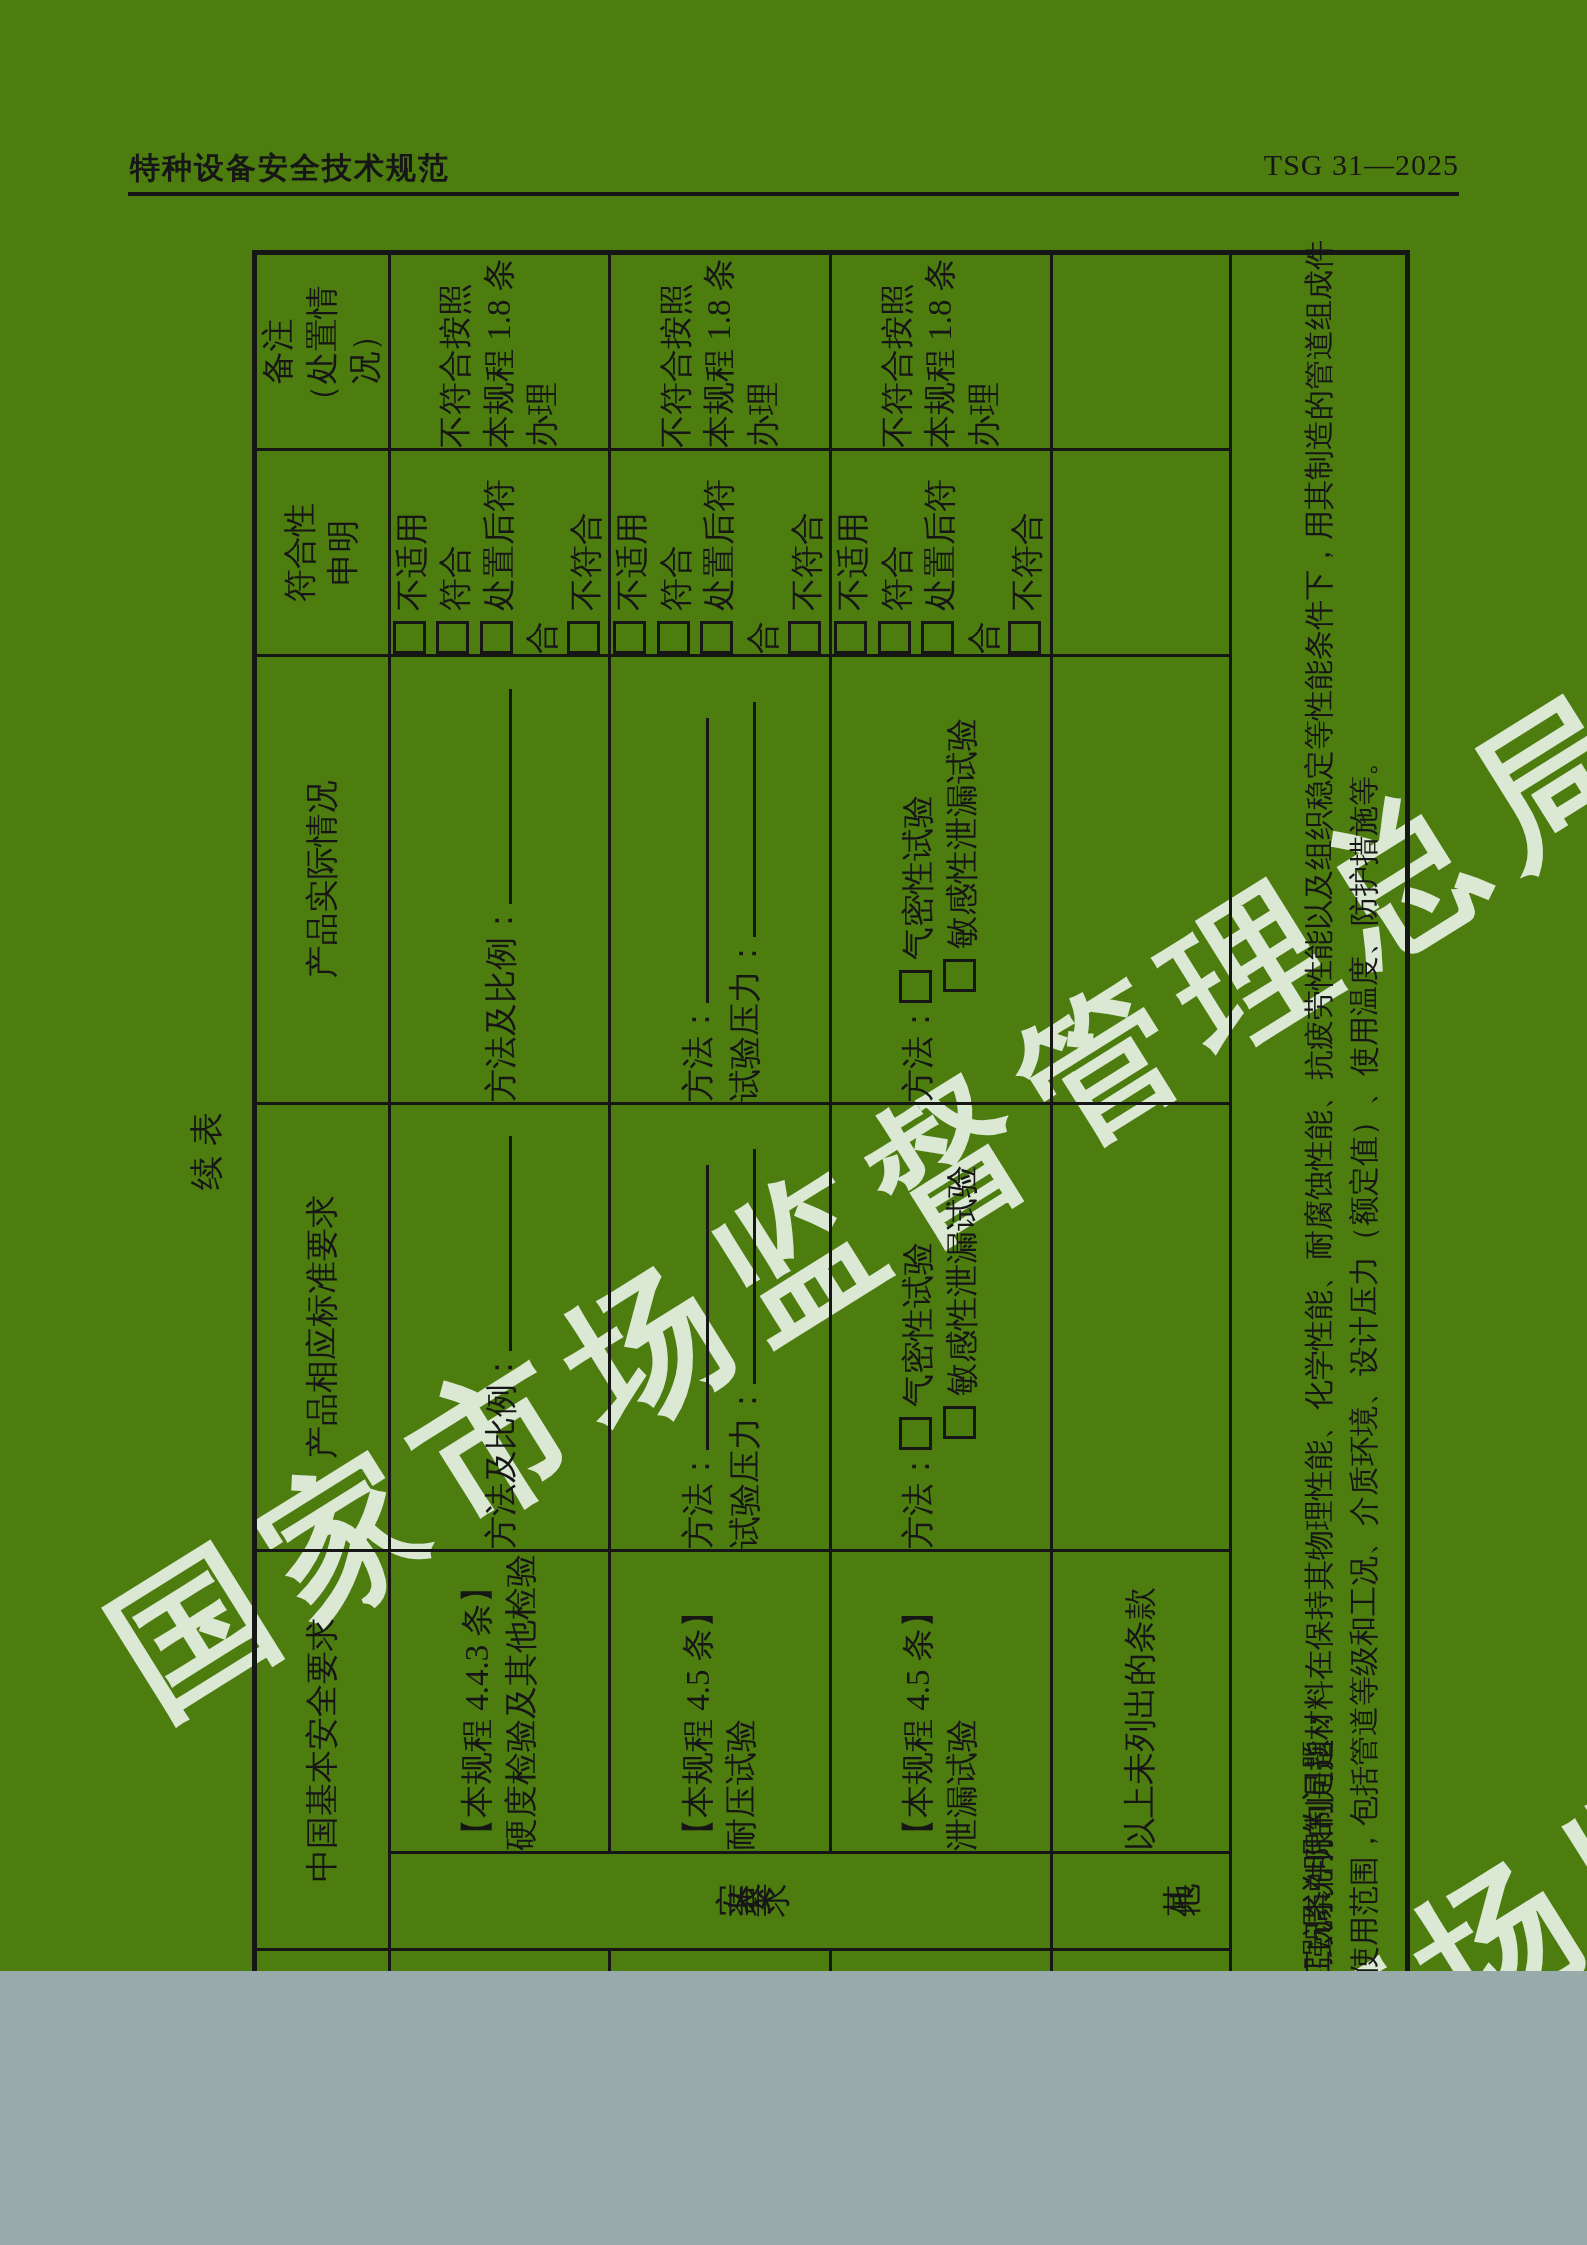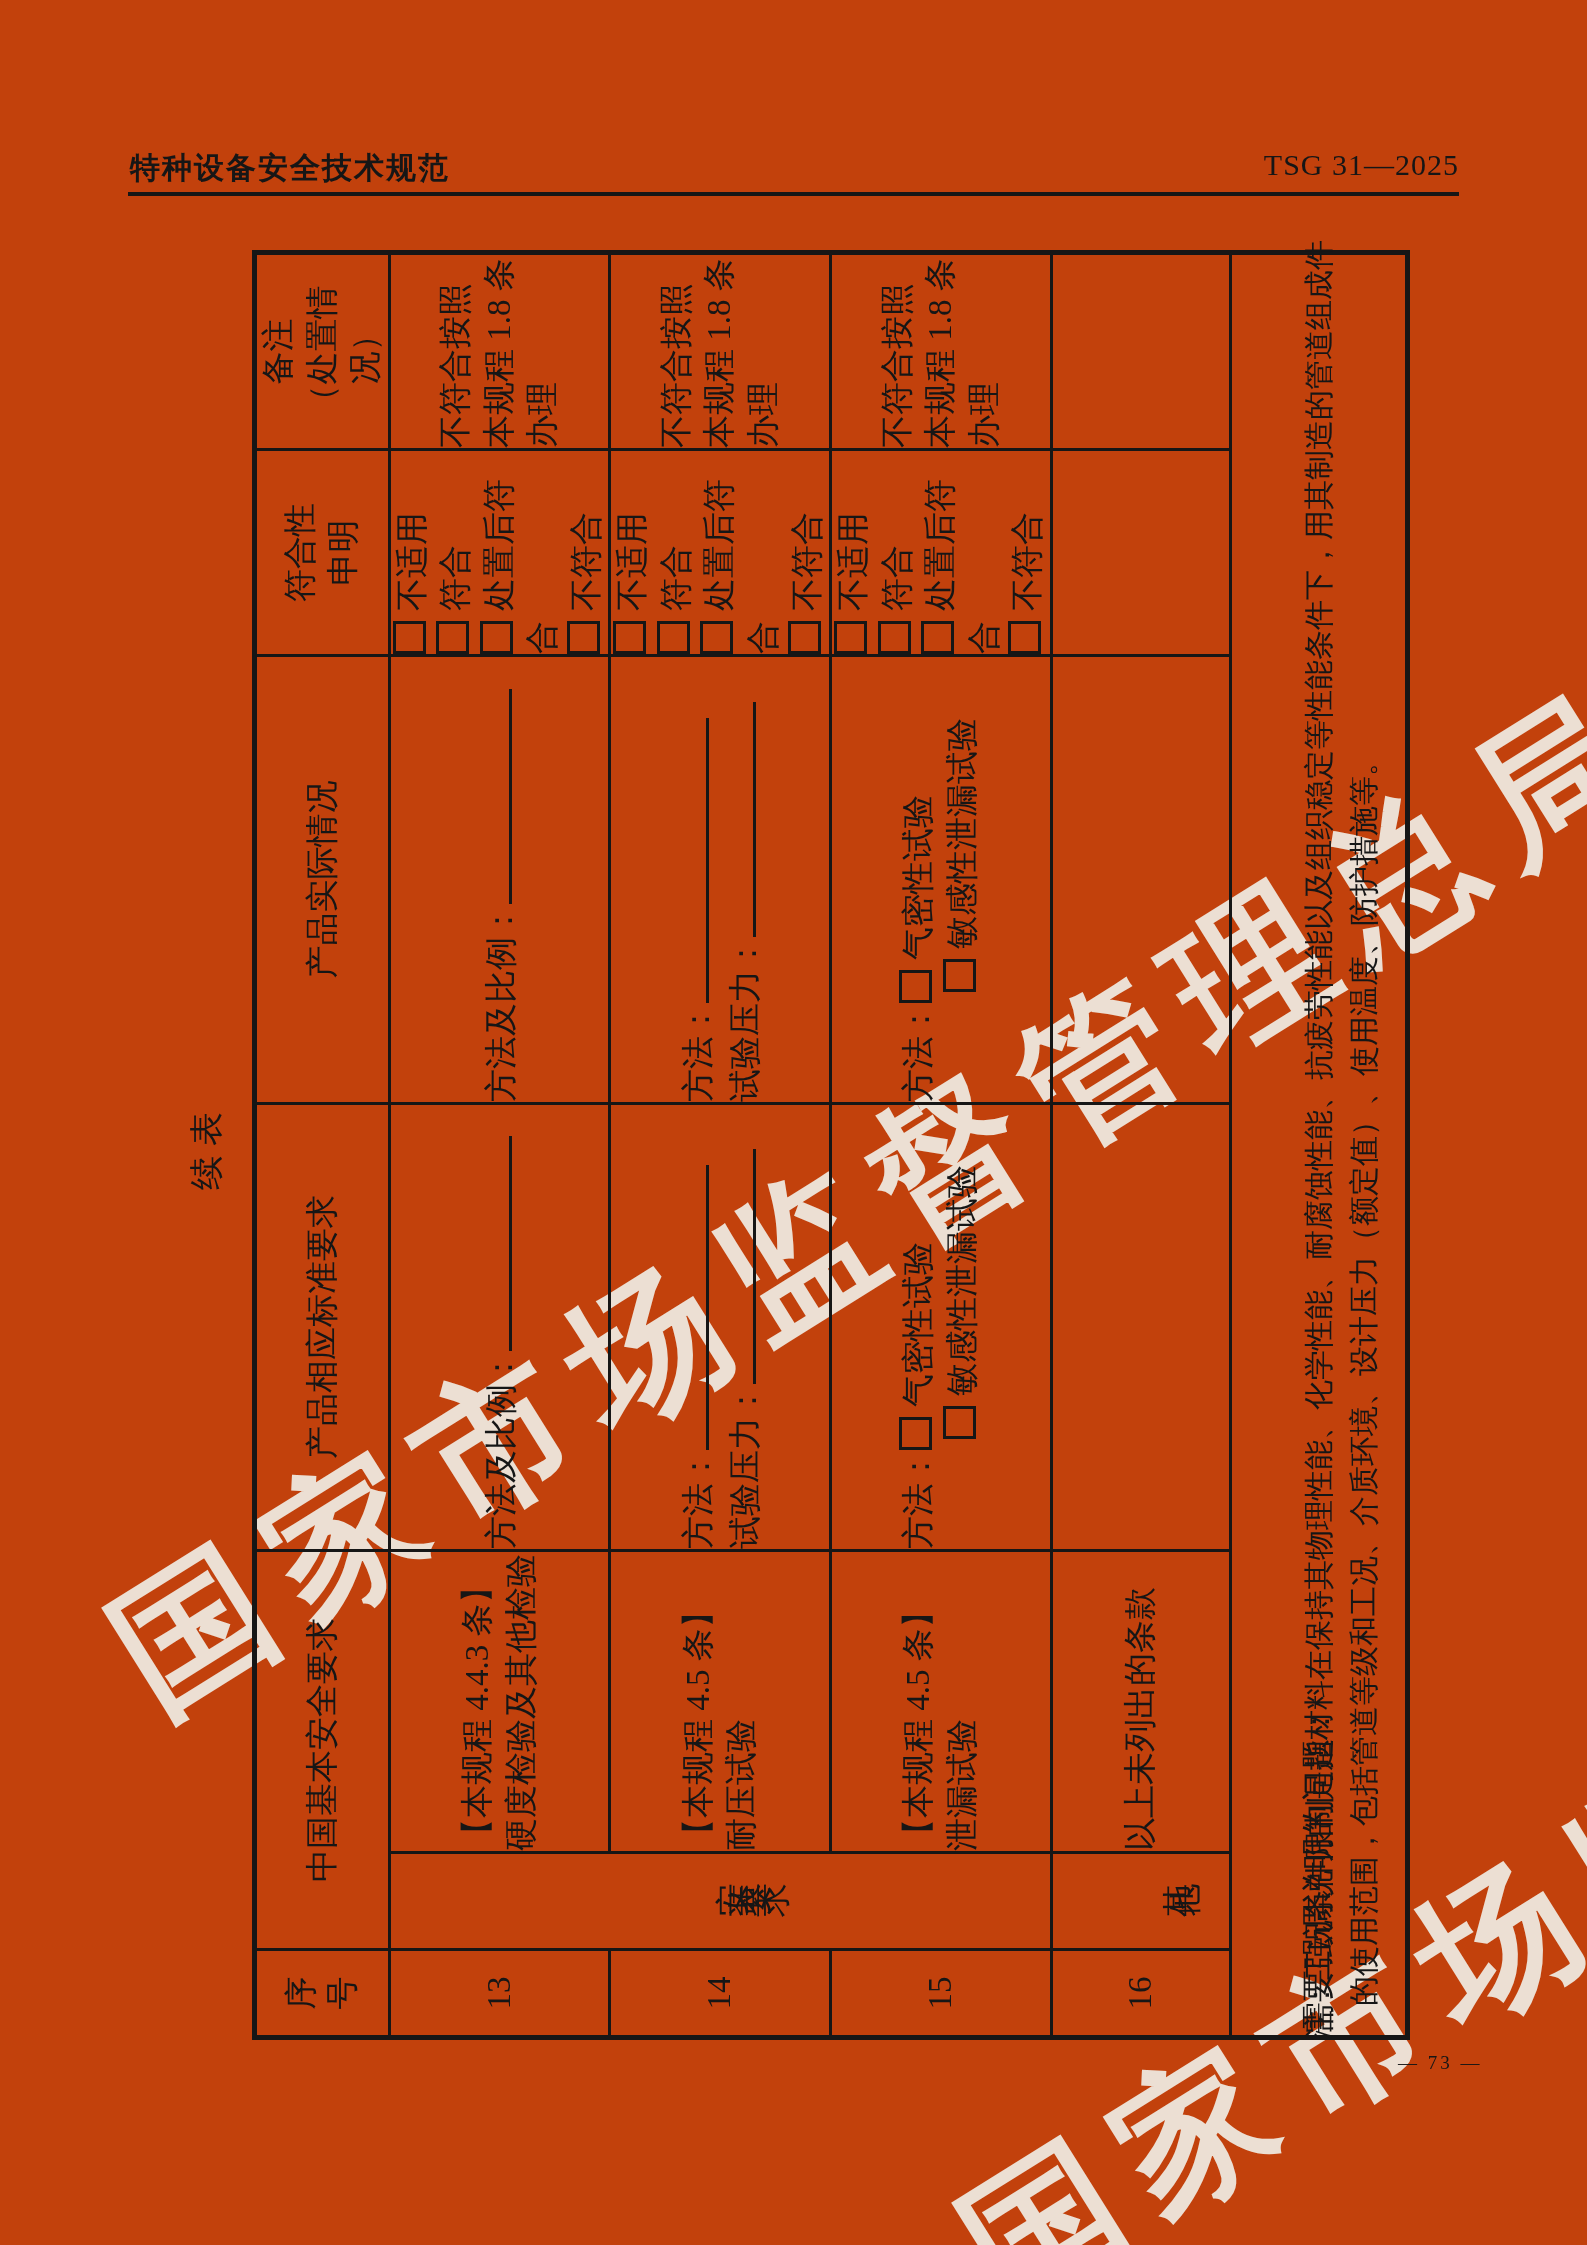--- a/index.html
+++ b/index.html
@@ -1,16 +1,16 @@
 <!DOCTYPE html>
 <html><head>
 <meta charset="utf-8">
 <style>
   html,body{margin:0;padding:0;background:#9aa;}
-  .page{position:relative;width:1587px;height:2245px;background:#c2410c;overflow:hidden;
+  .page{position:relative;width:1587px;height:1971px;background:#4d7c0f;overflow:hidden;
         font-family:"Liberation Serif","DejaVu Serif",serif;color:#161616;}
   
   .hdr-title{position:absolute;left:130px;top:148px;font-family:"Liberation Sans","DejaVu Sans",sans-serif;
              font-weight:bold;font-size:30px;letter-spacing:2px;z-index:3;}
   .hdr-tsg{position:absolute;right:128px;top:148px;font-size:30px;letter-spacing:1px;z-index:3;}
   .hdr-rule{position:absolute;left:128px;top:192px;width:1331px;height:4px;background:#161616;z-index:3;}
   .pagenum{position:absolute;left:1398px;top:2052px;font-size:19px;letter-spacing:3px;z-index:3;}
   
   .wm{position:absolute;font-weight:700;font-size:152px;letter-spacing:26px;white-space:nowrap;
       color:rgba(243,252,247,0.85);transform:rotate(-32deg);transform-origin:0 50%;z-index:1;}

